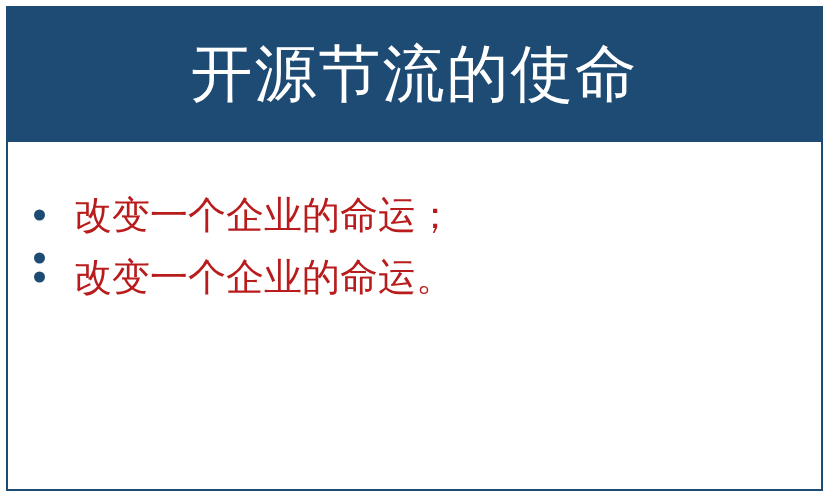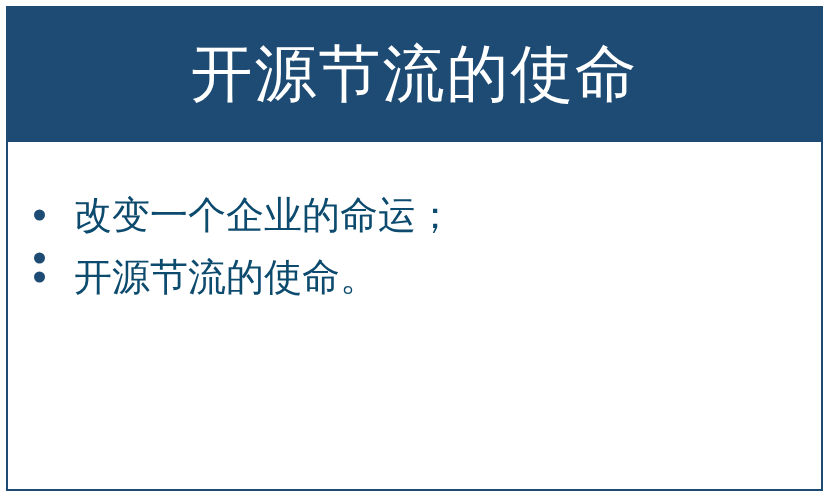--- a/index.html
+++ b/index.html
@@ -55,21 +55,21 @@
     box-sizing: border-box;
     padding: 52px 0 0 0;
   }
   ul.bullets {
     list-style: none;
     margin: 0;
     padding: 0;
   }
   ul.bullets li {
     position: relative;
-    color: #0c4a6e;
+    color: #b91c1c;
     font-family: "DejaVu Serif", "Liberation Serif", serif;
     font-size: 38px;
     line-height: 1.0;
     padding: 0 0 0 66px;
     margin: 0 0 24px 0;
     white-space: nowrap;
   }
   ul.bullets li .dot {
     position: absolute;
     left: 26px;
@@ -95,17 +95,17 @@
     <ul class="bullets">
       <li>
         <span class="dot"></span>
         <span>改变一个企业的命运；</span>
       </li>
       <li>
         <span class="dot"></span>
       </li>
       <li>
         <span class="dot"></span>
-        <span>开源节流的使命。</span>
+        <span>改变一个企业的命运。</span>
       </li>
     </ul>
   </div>
 </div>
 
 </body></html>

